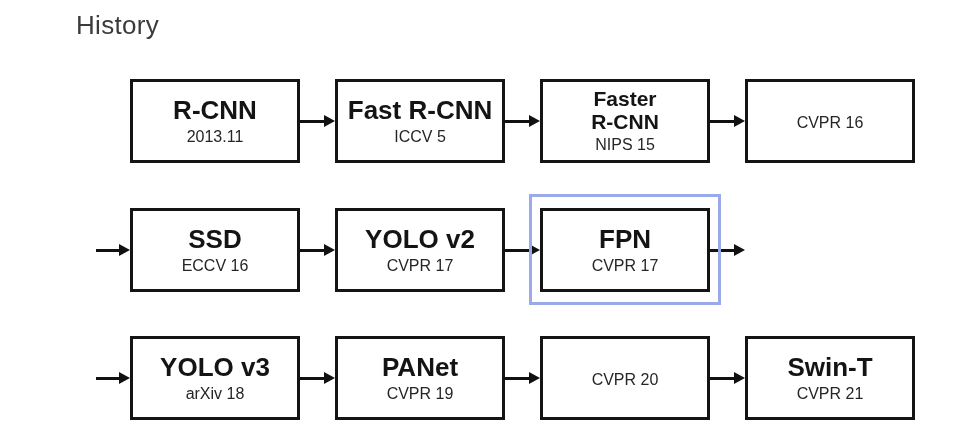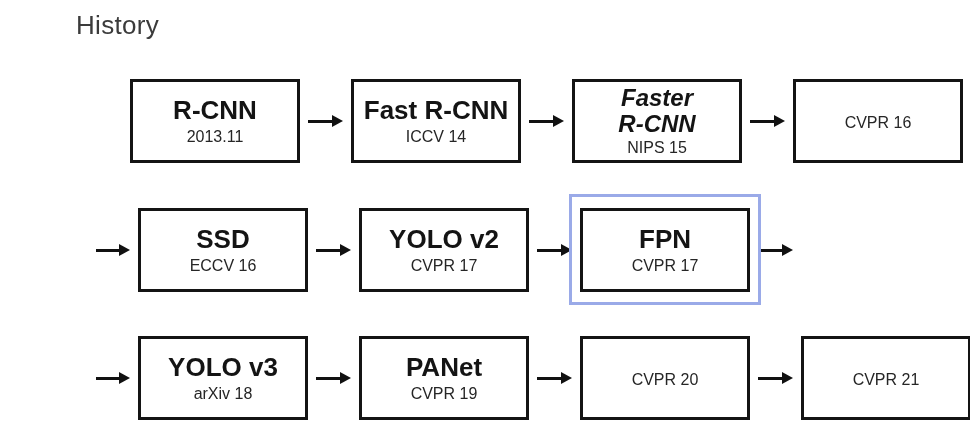--- a/index.html
+++ b/index.html
@@ -9,40 +9,40 @@
     font-family:"Liberation Sans", sans-serif;
     position:relative;
     overflow:hidden;
   }
   .canvas { position:absolute; inset:0; }
   .title {
     position:absolute; left:28px; top:10px;
     font-size:26px; color:#3b3b3b; letter-spacing:0.3px;margin-left:48px;
   }
   .row {
-    position:absolute; display:flex; align-items:flex-start; height:84px;gap:8px;
+    position:absolute; display:flex; align-items:flex-start; height:84px;
   }
   .row1 { top:79px;  left:130px; }
   .row2 { top:208px; left:96px; }
   .row3 { top:336px; left:96px; }
   .box {
     width:170px; height:84px;
     border:3px solid #141414;
     box-sizing:border-box;
     background:#ffffff;
     display:flex; flex-direction:column;
     align-items:center; justify-content:center;
     position:relative;
     flex:0 0 auto;
   }
   .name {
     font-size:26px; font-weight:600; color:#141414;
     line-height:1.08; white-space:pre-line; text-align:center;
   }
-  .name.small { font-size:24px;font-style:italic; }
+  .name.small { font-size:21px; }
   .venue {
     font-size:16px; color:#262626; margin-top:3px; text-align:center;
   }
   .arrow {
     width:35px; height:84px;
     display:flex; align-items:center;
     flex:0 0 auto;
   }
   .arrow.lead { width:34px; }
   .arrow .shaft { flex:1; height:3px; background:#111111; }
@@ -70,21 +70,21 @@
     <div class="box">
       <div class="name">R-CNN</div>
       <div class="venue">2013.11</div>
     </div>
     <div class="arrow">
         <div class="shaft"></div>
         <div class="head"></div>
       </div>
     <div class="box">
       <div class="name">Fast R-CNN</div>
-      <div class="venue">ICCV 14</div>
+      <div class="venue">ICCV 5</div>
     </div>
     <div class="arrow">
         <div class="shaft"></div>
         <div class="head"></div>
       </div>
     <div class="box">
       <div class="name small">Faster
 R-CNN</div>
       <div class="venue">NIPS 15</div>
     </div>
@@ -151,17 +151,18 @@
         <div class="head"></div>
       </div>
     <div class="box">
       <div class="venue">CVPR 20</div>
     </div>
     <div class="arrow">
         <div class="shaft"></div>
         <div class="head"></div>
       </div>
     <div class="box">
+      <div class="name">Swin-T</div>
       <div class="venue">CVPR 21</div>
     </div>
   </div>
 
 </div>
 
 </body></html>

